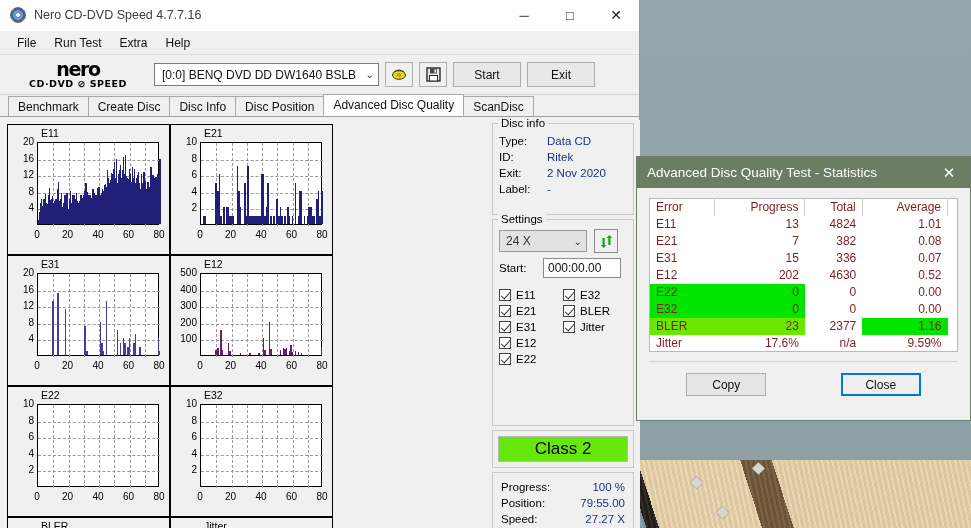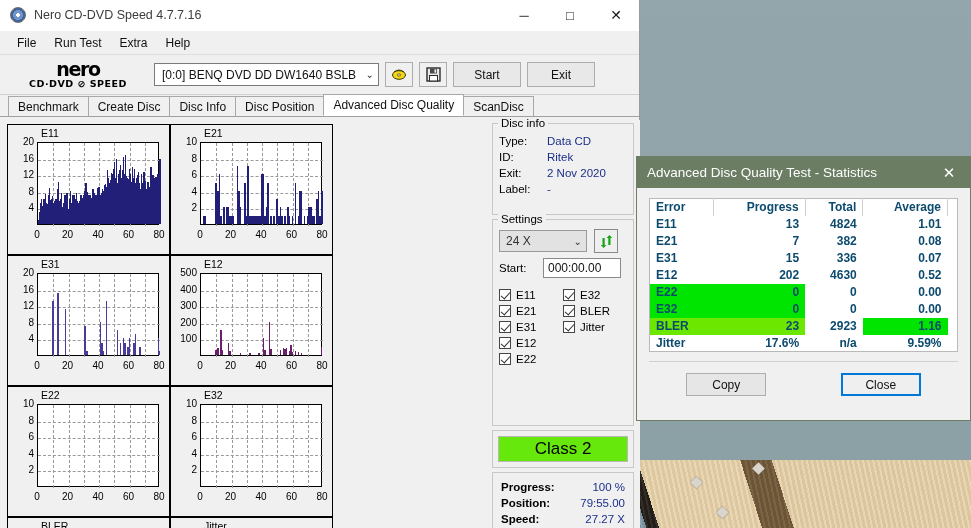--- a/index.html
+++ b/index.html
@@ -110,33 +110,33 @@
      font-size:12px; color:#111; display:flex; align-items:center; padding-left:4px; }
   .cbgrid { display:flex; flex-wrap:wrap; }
   .cb { width:50%; display:flex; align-items:center; font-size:11.5px; margin:2px 0; }
   .cbbox { width:12px; height:12px; border:1px solid #444; background:#fff; margin-right:5px;
      position:relative; }
   .cbbox.checked::after { content:""; position:absolute; left:3px; top:0px; width:4px; height:8px;
      border:solid #333; border-width:0 1.6px 1.6px 0; transform:rotate(42deg); }
   .class-badge { height:26px; background:#66e80c; border:1px solid #b8b8b8;
      display:flex; align-items:center; justify-content:center;
      font-size:17px; color:#000; }
-  .prog .kv .k { width:62px;font-weight:bold; }
+  .prog .kv .k { width:62px; }
   .prog .kv .v { margin-left:auto; text-align:right; }
 
   
   #stats-dialog { position:absolute; left:636px; top:156px; width:335px; height:265px;
      background:#f0f0f0; border:1px solid #6d7d68; }
   .dlg-title { height:31px; background:#6b7d63; display:flex; align-items:center;
      padding-left:10px; color:#fff; font-size:13.5px; }
   .dlg-close { margin-left:auto; width:42px; height:31px; display:flex;
      align-items:center; justify-content:center; color:#fff; font-size:15px; }
   .dlg-body { padding:10px 12px 0 12px; }
   .stats-table { width:100%; border:1px solid #b9b9b9; background:#fff; border-collapse:collapse; }
-  .stats-table th, .stats-table td { font-size:12px; color:#0c4a6e; font-weight:bold;
+  .stats-table th, .stats-table td { font-size:12px; color:#7f1d1d; font-weight:normal;
      padding:1px 6px; height:17px; }
   .stats-table th { border-right:1px solid #cfcfcf; }
   .stats-table th.c-err { text-align:left; }
   .stats-table th.c-max, .stats-table th.c-tot, .stats-table th.c-avg { text-align:right; }
   .stats-table td.c-err { text-align:left; }
   .stats-table td.c-max, .stats-table td.c-tot, .stats-table td.c-avg { text-align:right; }
   .stats-table th.pad, .stats-table td.pad { width:10px; padding:0; border-right:none; }
   .dlg-sep { height:1px; background:#d0d0d0; margin:9px 0 0 0; }
   .dlg-foot { display:flex; justify-content:space-around; align-items:center; padding-top:11px; }
   .dlg-btn { width:80px; height:23px; background:#e6e6e6; border:1px solid #adadad;
@@ -881,21 +881,21 @@
           <tr>
             <td class="c-err" style="background: rgb(0, 229, 0);">E32</td>
             <td class="c-max" style="background: rgb(0, 229, 0);">0</td>
             <td class="c-tot">0</td>
             <td class="c-avg">0.00</td>
             <td class="pad"></td>
           </tr>
           <tr>
             <td class="c-err" style="background: rgb(108, 232, 0);">BLER</td>
             <td class="c-max" style="background: rgb(108, 232, 0);">23</td>
-            <td class="c-tot">2923</td>
+            <td class="c-tot">2377</td>
             <td class="c-avg" style="background: rgb(0, 229, 0);">1.16</td>
             <td class="pad"></td>
           </tr>
           <tr>
             <td class="c-err">Jitter</td>
             <td class="c-max">17.6%</td>
             <td class="c-tot">n/a</td>
             <td class="c-avg">9.59%</td>
             <td class="pad"></td>
           </tr>

